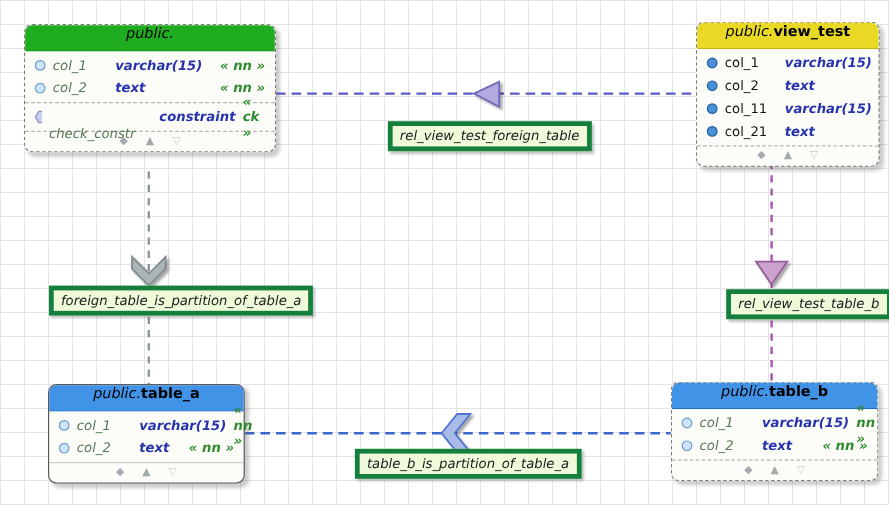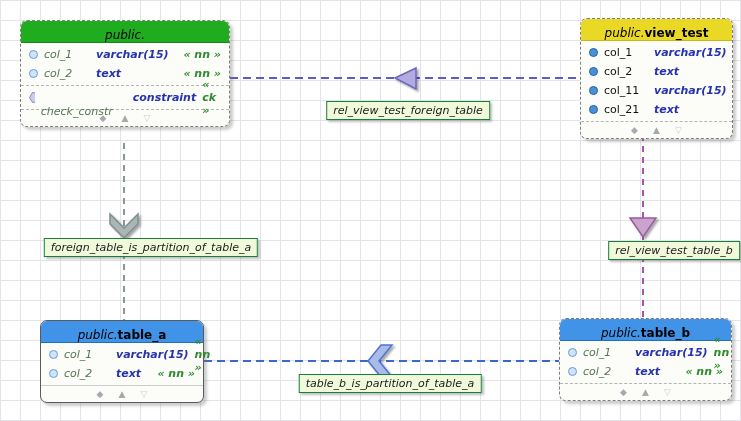--- a/index.html
+++ b/index.html
@@ -20,21 +20,21 @@
   .table {
     position:absolute;
     border-radius:7px;
     background:#fcfcf8;
     box-shadow:3px 3px 3px rgba(110,110,110,0.35);
     font-size:11px;
   }
   .table.dashed { border:1px dashed #7d7d7d; }
   .table.solid  { border:1px solid  #5a5a5a; }
   .thead {
-    height:22px; display:flex; align-items:flex-end; justify-content:center;
+    height:22px; display:flex; align-items:flex-start; justify-content:center;
     border-radius:6px 6px 0 0; font-size:12px; color:#000;
     border-bottom:1px solid rgba(0,0,0,0.25);
   }
   .thead.green  { background:#1fad1f; border-bottom-color:#128a12; }
   .thead.yellow { background:#e9d925; border-bottom-color:#c9b515; }
   .thead.blue   { background:#4193e8; border-bottom-color:#1e6fc4; }
   .schema { font-style:italic; }
   .tname  { font-weight:bold; }
   .tbody { padding:2px 0; }
   .tbody.sep { border-top:1px dashed #b4b4b4; }
@@ -54,21 +54,21 @@
     border-top:1px dashed #b4b4b4; font-size:9px; line-height:1;
   }
   .solid .tfoot { border-top:1px solid #cccccc; }
   .ficon.diamond  { color:#a9a9b3; }
   .ficon.tri-up   { color:#a2aaaa; }
   .ficon.tri-down { color:#c8cdcd; }
 
   
   .rel-label {
     position:absolute; transform:translateX(-50%);
-    background:#f0fadb; border:1px solid #15803d;
+    background:#f0fadb; border:4px solid #15803d;
     box-shadow:2px 2px 2px rgba(100,100,100,0.4);
     padding:2px 6px; font-size:11px; font-style:italic; color:#1a1a1a;
     white-space:nowrap;
   }
 </style>
 </head>
 <body>
 
 <svg id="wires" data-interactable="false" viewBox="0 0 741 421">
   <defs>

